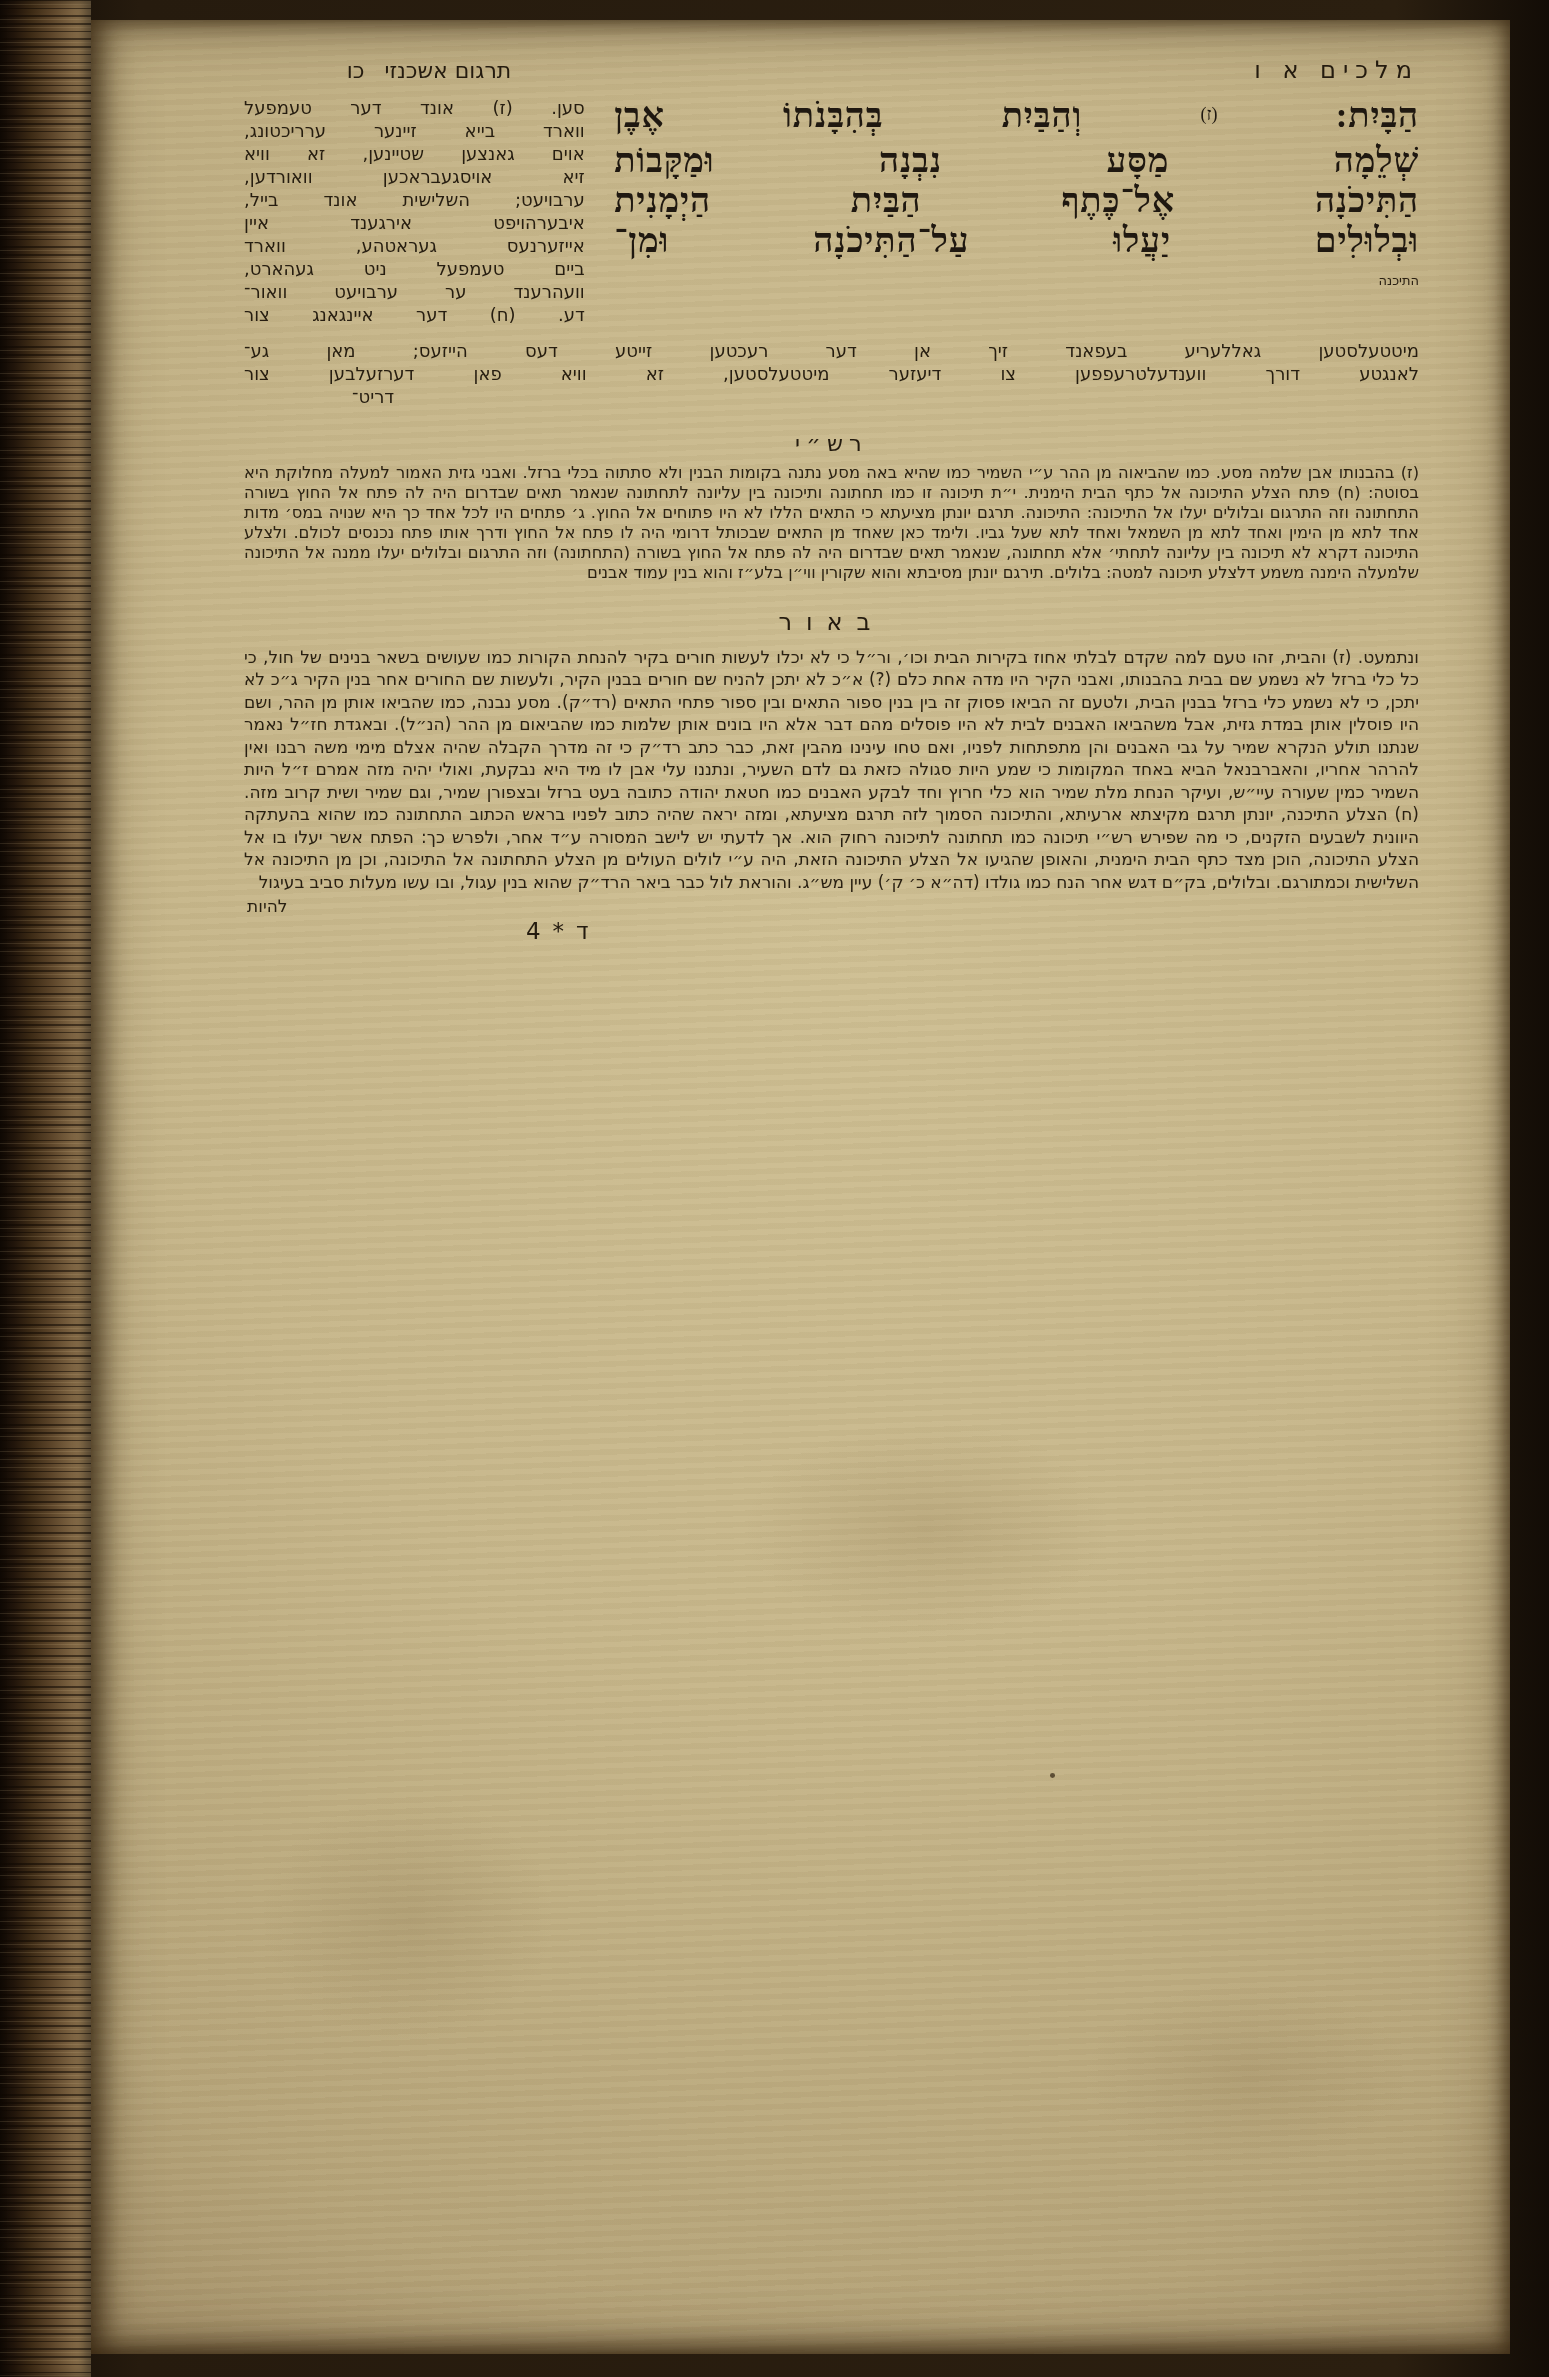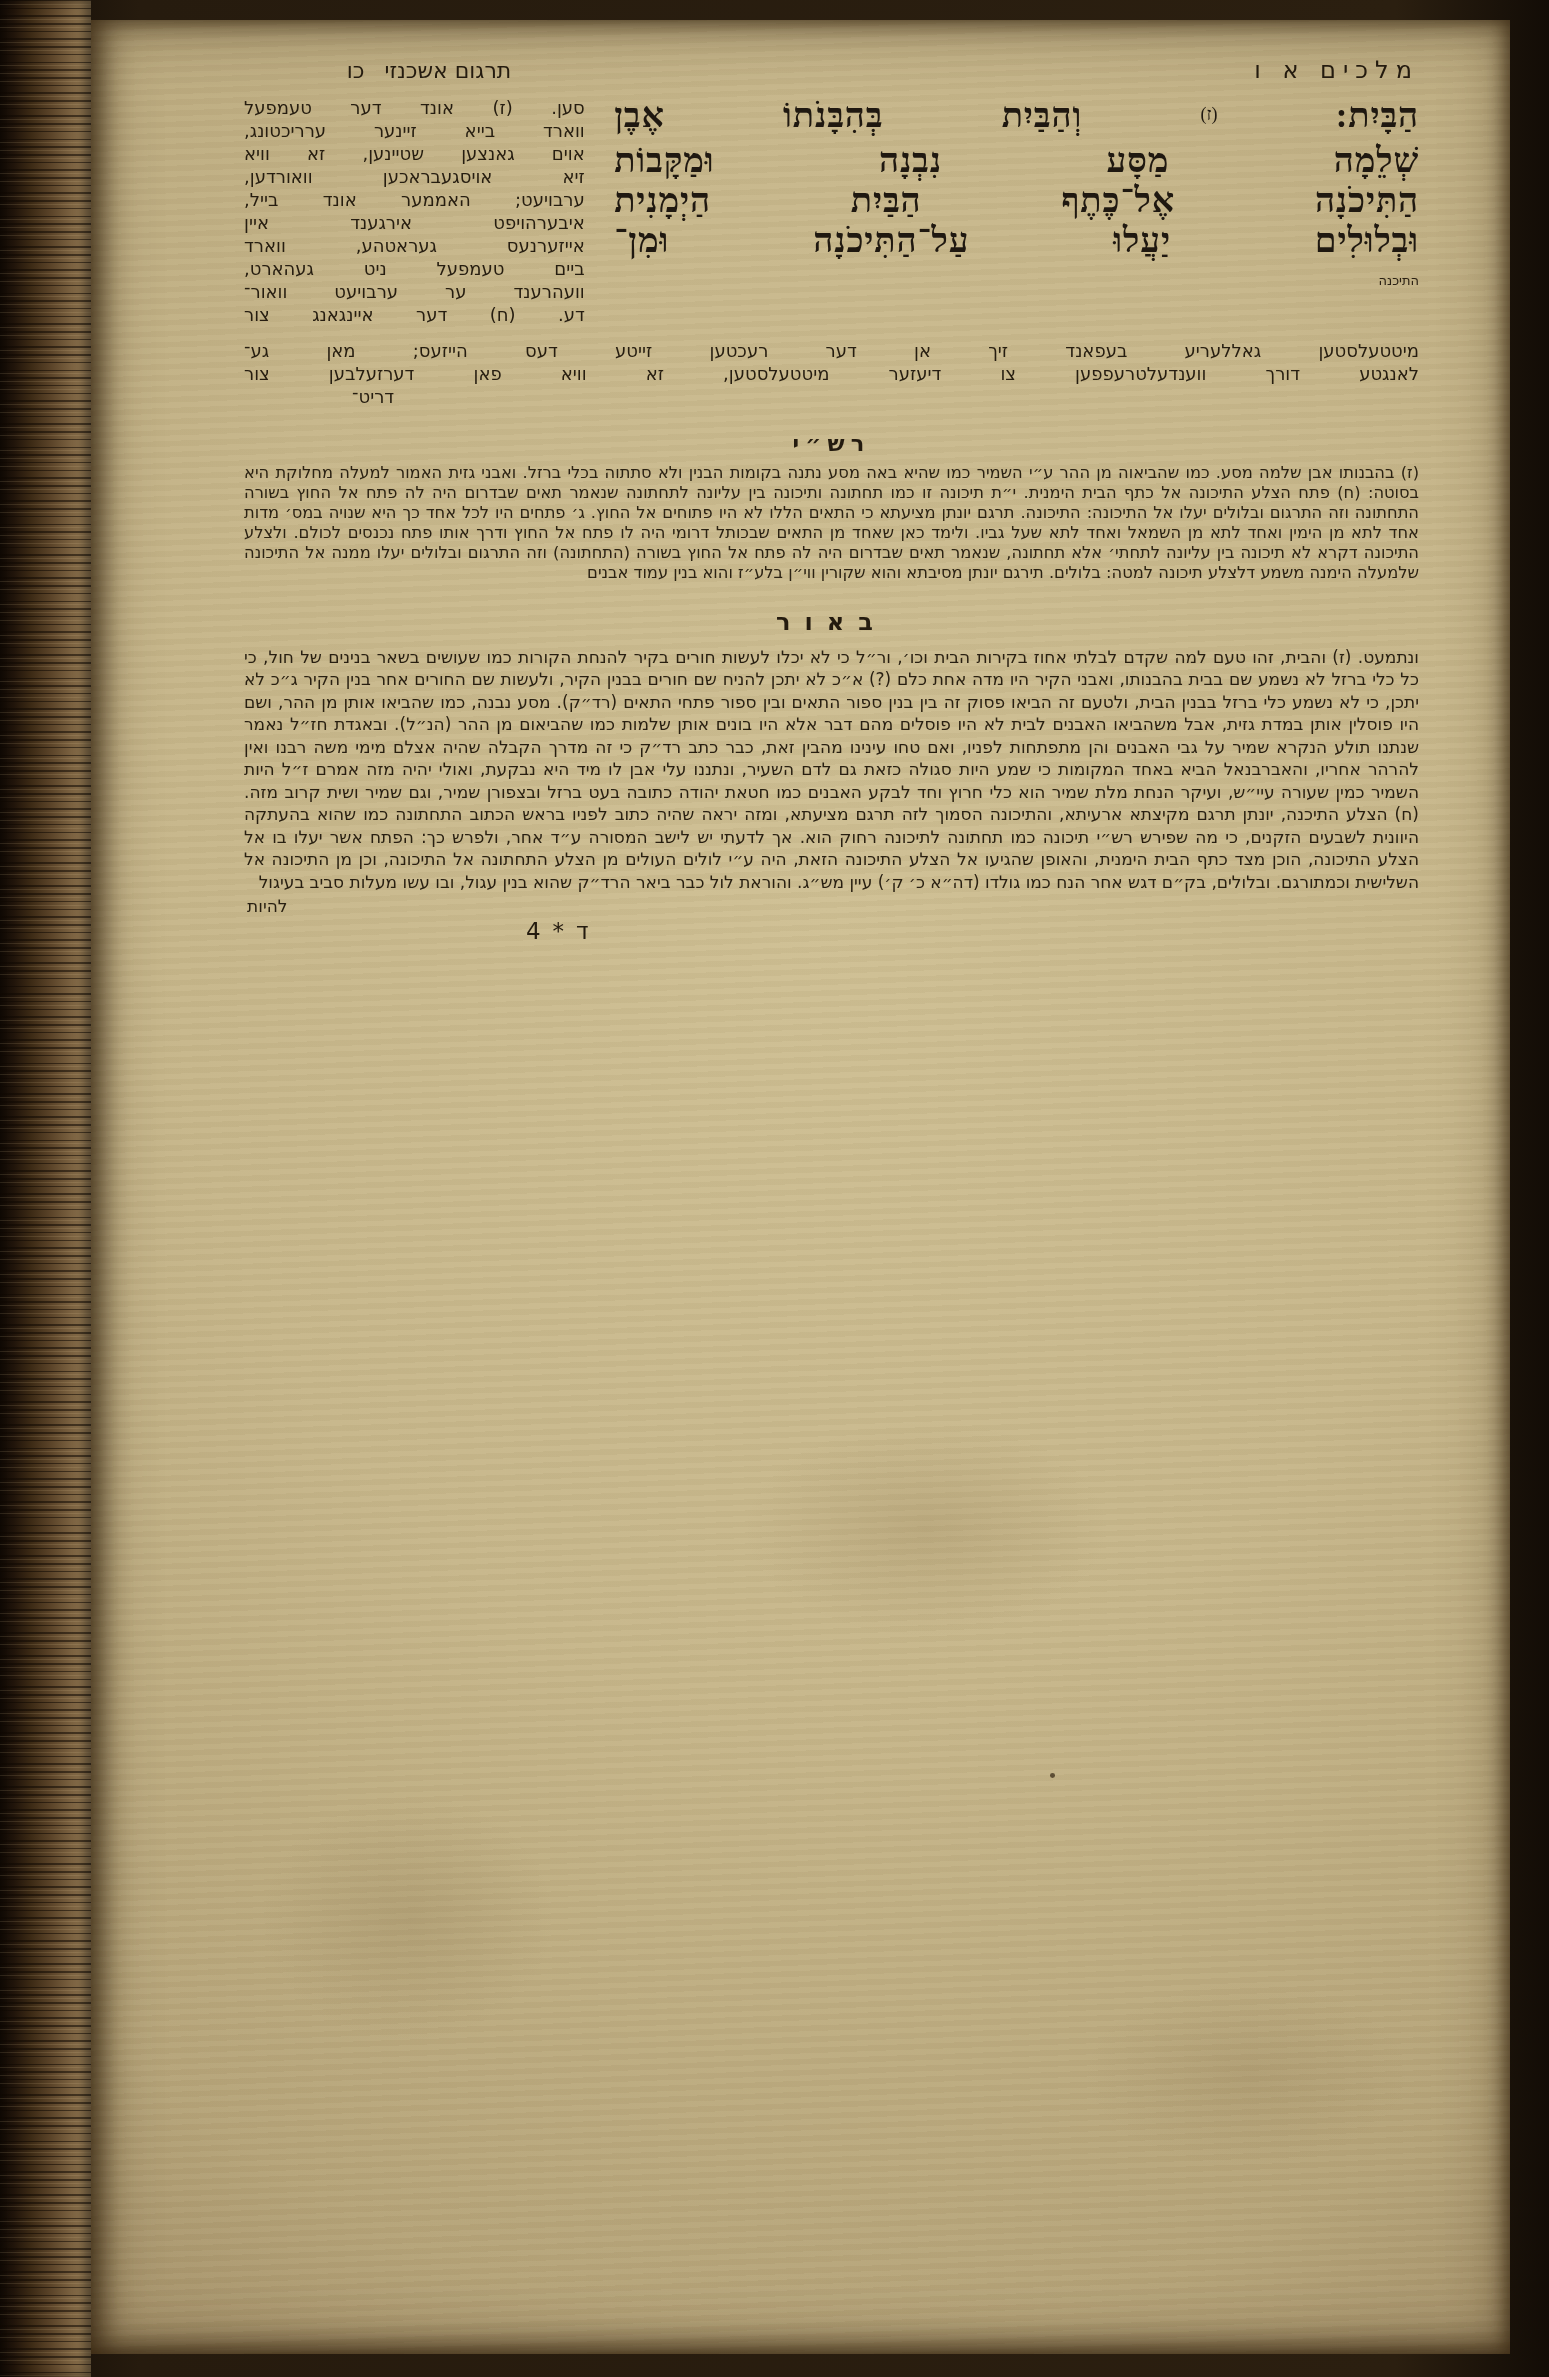--- a/index.html
+++ b/index.html
@@ -51,21 +51,21 @@
   }
   .vmark{font-size:18px;font-weight:normal;position:relative;top:-7px;letter-spacing:0}
   .qere-note{font-size:13px;margin-top:12px;text-align:right;padding-left:60%;color:#2a2013}
 
   .trans-line{font-size:18px;line-height:23px;text-align:justify;text-align-last:justify;-moz-text-align-last:justify;color:#261d10}
 
   .cont{margin-top:12.4px}
   .cont-line{font-size:18px;line-height:23px;text-align:justify;text-align-last:justify;-moz-text-align-last:justify;color:#261d10}
   .cont .cont-line:last-child{text-align:left;text-align-last:left;-moz-text-align-last:left;padding-left:108px}
 
-  .section-title{text-align:center;font-weight:bold;color:#241b0f}
+  .section-title{text-align:center;font-weight:normal;color:#241b0f}
   .rashi-title{font-size:22.5px;letter-spacing:6.2px;margin:22px 0 7.7px}
   .biur-title{font-size:24px;letter-spacing:14px;margin:25px 0 9.3px}
 
   .rashi-text{font-size:16.3px;line-height:20px;text-align:justify;color:#2b2213}
   .biur-text{font-size:17px;line-height:22.5px;text-align:justify;color:#281f11}
 
   .footer{position:relative;height:51px;margin-top:6.2px}
   .catchword{position:absolute;left:3.1px;top:-3.1px;font-size:17px;color:#281f11}
   .signature{position:absolute;left:24%;top:18.6px;font-size:23px;direction:ltr;color:#241b0f;letter-spacing:2.3px}
 </style>
@@ -100,21 +100,21 @@
               <div class="bible-line">וּבְלוּלִים יַעֲלוּ עַל־הַתִּיכֹנָה וּמִן־</div>
             </div>
           <div class="qere-note">התיכנה</div>
         </div>
         <div class="col-gap"></div>
         <div class="trans-col">
             <div class="trans-line">סען. (ז) אונד דער טעמפעל</div>
             <div class="trans-line">ווארד בייא זיינער ערריכטונג,</div>
             <div class="trans-line">אוים גאנצען שטיינען, זא וויא</div>
             <div class="trans-line">זיא אויסגעבראכען וואורדען,</div>
-            <div class="trans-line">ערבויעט; האממער אונד בייל,</div>
+            <div class="trans-line">ערבויעט; השלישית אונד בייל,</div>
             <div class="trans-line">איבערהויפט אירגענד איין</div>
             <div class="trans-line">אייזערנעס געראטהע, ווארד</div>
             <div class="trans-line">ביים טעמפעל ניט געהארט,</div>
             <div class="trans-line">וועהרענד ער ערבויעט וואור־</div>
             <div class="trans-line">דע. (ח) דער איינגאנג צור</div>
           </div>
       </div>
 
       <div class="cont">
           <div class="cont-line">מיטטעלסטען גאללעריע בעפאנד זיך אן דער רעכטען זייטע דעס הייזעס; מאן גע־</div>

